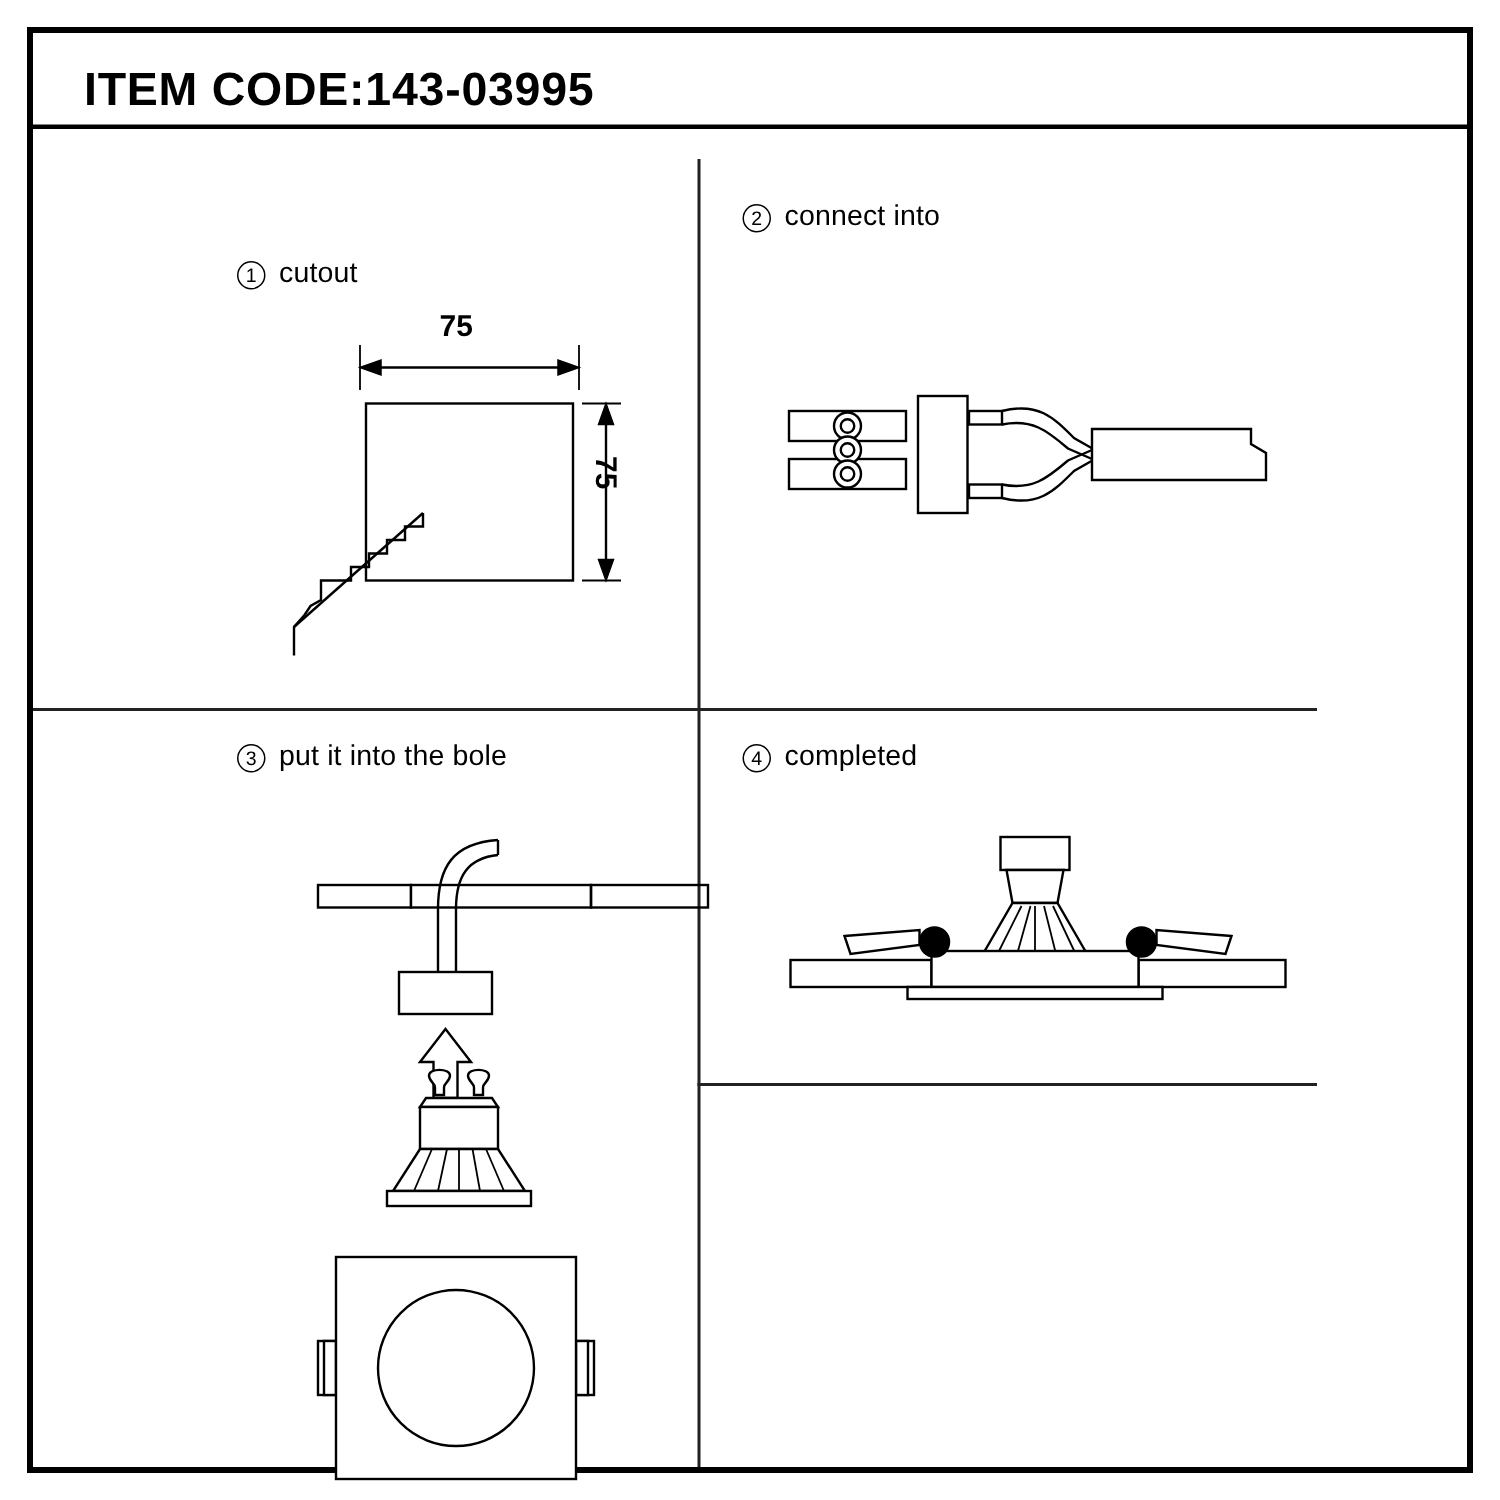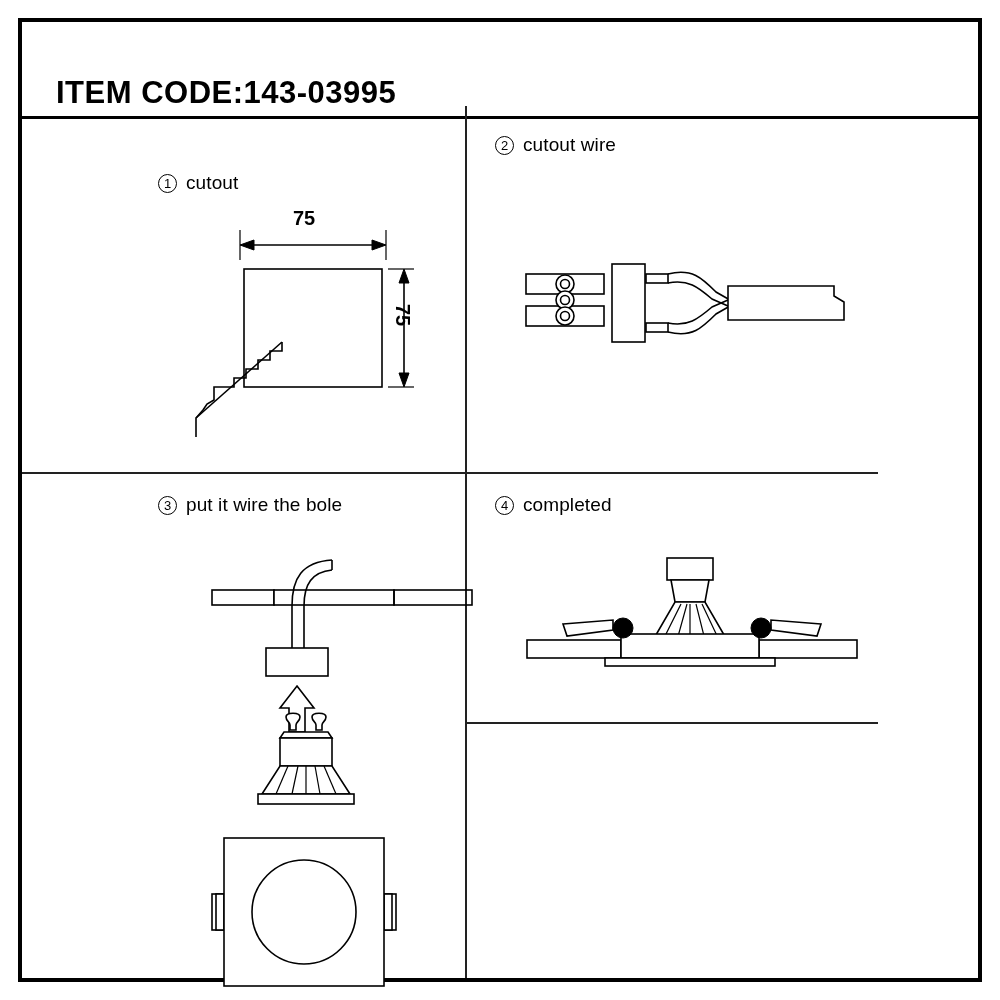--- a/index.html
+++ b/index.html
@@ -29,21 +29,20 @@
 
   
   #title-bar {
     position: absolute;
     left: 0;
     top: 0;
     width: 100%;
     height: 64px;
     box-sizing: border-box;
     border-bottom: 3px solid #000000;
-    margin-top: 33px;
   }
   #title-text {
     position: absolute;
     left: 34px;
     top: 20px;
     font-size: 31px;
     font-weight: 700;
     letter-spacing: 0.5px;
     white-space: nowrap;
   }
@@ -178,21 +177,21 @@
     <path class="ln" d="M 24 225 L 24 206 L 31 198 L 35 192 L 42 188
                         L 42 175 L 62 175 L 62 166 L 74 166 L 74 157
                         L 86 157 L 86 148 L 98 148 L 98 139
                         L 110 139 L 110 130"></path>
 
     <line class="ln" x1="110" y1="130" x2="24" y2="206"></line>
   </svg>
 
   <div class="step-label" style="left:473px; top:112px;">
     <span class="step-num">2</span>
-    <span class="step-text">cutout wire</span>
+    <span class="step-text">connect into</span>
   </div>
 
   <div class="term-letter" style="left:619px; top:246px;">N</div>
   <div class="term-letter" style="left:619px; top:281px;">L</div>
 
   <svg class="draw" style="left:494px; top:228px;" width="340" height="110" viewBox="0 0 340 110">
 
     <rect class="fillwhite" x="10" y="24" width="78" height="20"></rect>
 
     <rect class="fillwhite" x="10" y="56" width="78" height="20"></rect>
@@ -213,21 +212,21 @@
     <rect class="fillwhite" x="130" y="73" width="22" height="9"></rect>
     <path class="ln" d="M 152 82 C 176 88 186 78 200 64 L 214 56"></path>
     <path class="ln" d="M 152 73 C 172 77 182 69 196 57 L 212 50"></path>
 
     <path class="fillwhite" d="M 212 36 L 318 36 L 318 46 L 328 52
                                L 328 70 L 212 70 Z"></path>
   </svg>
 
   <div class="step-label" style="left:136px; top:472px;">
     <span class="step-num">3</span>
-    <span class="step-text">put it wire the bole</span>
+    <span class="step-text">put it into the bole</span>
   </div>
 
   <svg class="draw" style="left:160px; top:518px;" width="260" height="160" viewBox="0 0 260 160">
     <defs>
       <pattern id="hatch3" width="9" height="9" patternUnits="userSpaceOnUse" patternTransform="rotate(45)">
         <line x1="0" y1="0" x2="0" y2="9" stroke="#000" stroke-width="1.5"></line>
       </pattern>
     </defs>
 
     <rect class="ln" x="30" y="50" width="62" height="15" fill="url(#hatch3)"></rect>

